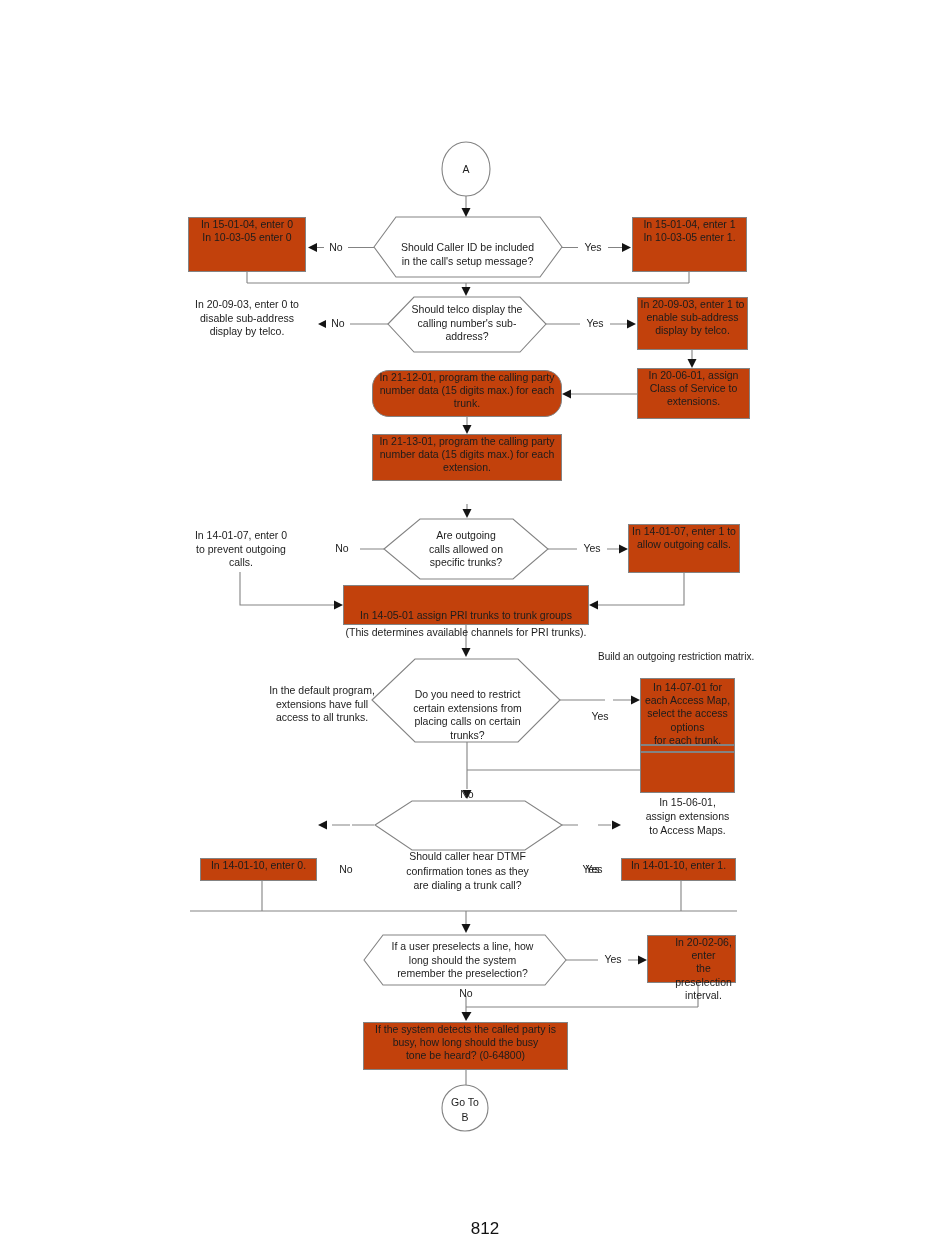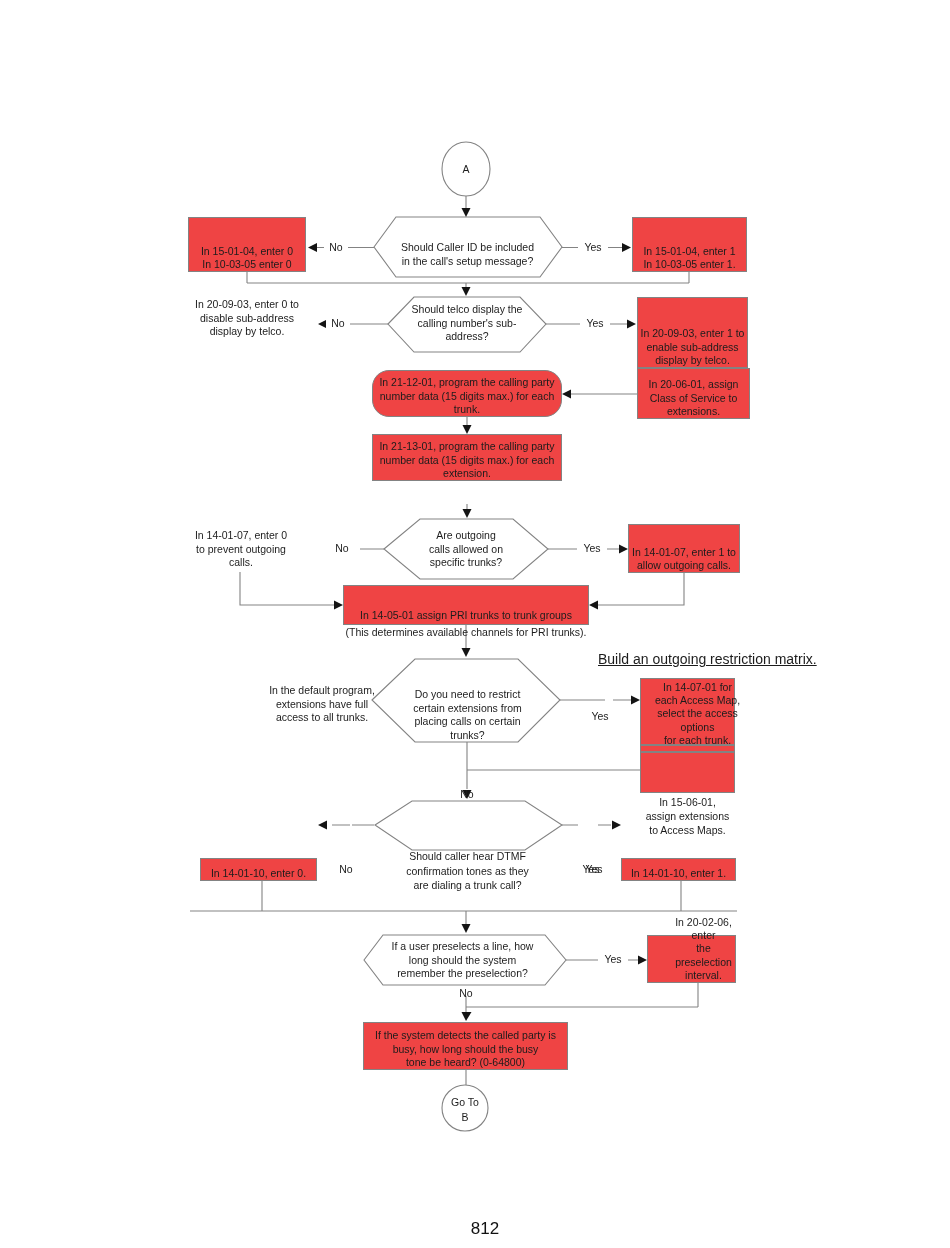--- a/index.html
+++ b/index.html
@@ -1,24 +1,24 @@
 <!DOCTYPE html>
 <html><head>
 <meta charset="utf-8">
 <style>
   html,body{margin:0;padding:0;background:#fff;}
   #page{position:relative;width:950px;height:1248px;background:#fff;overflow:hidden;
         font-family:"Liberation Sans","DejaVu Sans",sans-serif;color:#1c1c1c;}
   #wires{position:absolute;left:0;top:0;}
   .txt{position:absolute;font-size:10.5px;line-height:13.5px;text-align:center;white-space:pre-line;}
-  .box{position:absolute;border:1px solid #838383;background:#ef4444;display:flex;align-items:flex-end;justify-content:center;box-sizing:border-box;}
+  .box{position:absolute;border:1px solid #838383;background:#c2410c;display:flex;align-items:flex-start;justify-content:center;box-sizing:border-box;}
   .bt{font-size:10.5px;line-height:13.2px;text-align:center;white-space:pre-line;}
   .lbl{position:absolute;font-size:10.5px;line-height:12px;text-align:center;}
   .lbl.bg{background:#fff;padding:0 1px;}
-  .note{position:absolute;font-size:14px;white-space:nowrap;text-decoration:underline;}
+  .note{position:absolute;font-size:10px;white-space:nowrap;}
   .pagenum{position:absolute;left:420px;top:1219px;width:130px;text-align:center;font-size:17px;color:#111;}
 </style>
 </head>
 <body>
 
 <div id="page">
 
   <svg id="wires" width="950" height="1248" viewBox="0 0 950 1248">
     <g stroke="#838383" stroke-width="1.1" fill="none">
 
@@ -98,21 +98,21 @@
   </div>
   <div class="lbl bg" style="left:324px;top:241px;width:22px;">No</div>
   <div class="lbl bg" style="left:578px;top:241px;width:28px;">Yes</div>
 
   <div class="txt" style="left:392px;top:303px;width:150px;">Should telco display the
 calling number's sub-
 address?</div>
   <div class="txt" style="left:180px;top:298px;width:134px;">In 20-09-03, enter 0 to
 disable sub-address
 display by telco.</div>
-  <div class="box" style="left:637px;top:297px;width:111px;height:71px;">
+  <div class="box" style="left:637px;top:297px;width:111px;height:53px;">
     <span class="bt">In 20-09-03, enter 1 to
 enable sub-address
 display by telco.</span>
   </div>
   <div class="lbl bg" style="left:326px;top:317px;width:22px;">No</div>
   <div class="lbl bg" style="left:580px;top:317px;width:28px;">Yes</div>
 
   <div class="box" style="left:637px;top:368px;width:113px;height:51px;">
     <span class="bt">In 20-06-01, assign
 Class of Service to
@@ -149,21 +149,21 @@
 
   <div class="txt" style="left:380px;top:688px;width:175px;">Do you need to restrict
 certain extensions from
 placing calls on certain
 trunks?</div>
   <div class="txt" style="left:266px;top:684px;width:112px;">In the default program,
 extensions have full
 access to all trunks.</div>
   <div class="lbl" style="left:586px;top:710px;width:28px;">Yes</div>
   <div class="box" style="left:640px;top:678px;width:95px;height:67px;"></div>
-  <div class="txt" style="left:641px;top:681px;width:93px;line-height:13.2px;margin-left:10px;">In 14-07-01 for
+  <div class="txt" style="left:641px;top:681px;width:93px;line-height:13.2px;">In 14-07-01 for
 each Access Map,
 select the access
 options
 for each trunk.</div>
   <div class="box" style="left:640px;top:745px;width:95px;height:7px;"></div>
   <div class="box" style="left:640px;top:752px;width:95px;height:41px;"></div>
   <div class="txt" style="left:640px;top:796px;width:95px;line-height:13.8px;text-align:center;">In 15-06-01,
 assign extensions
 to Access Maps.</div>
   <div class="lbl" style="left:456px;top:788px;width:22px;">No</div>

